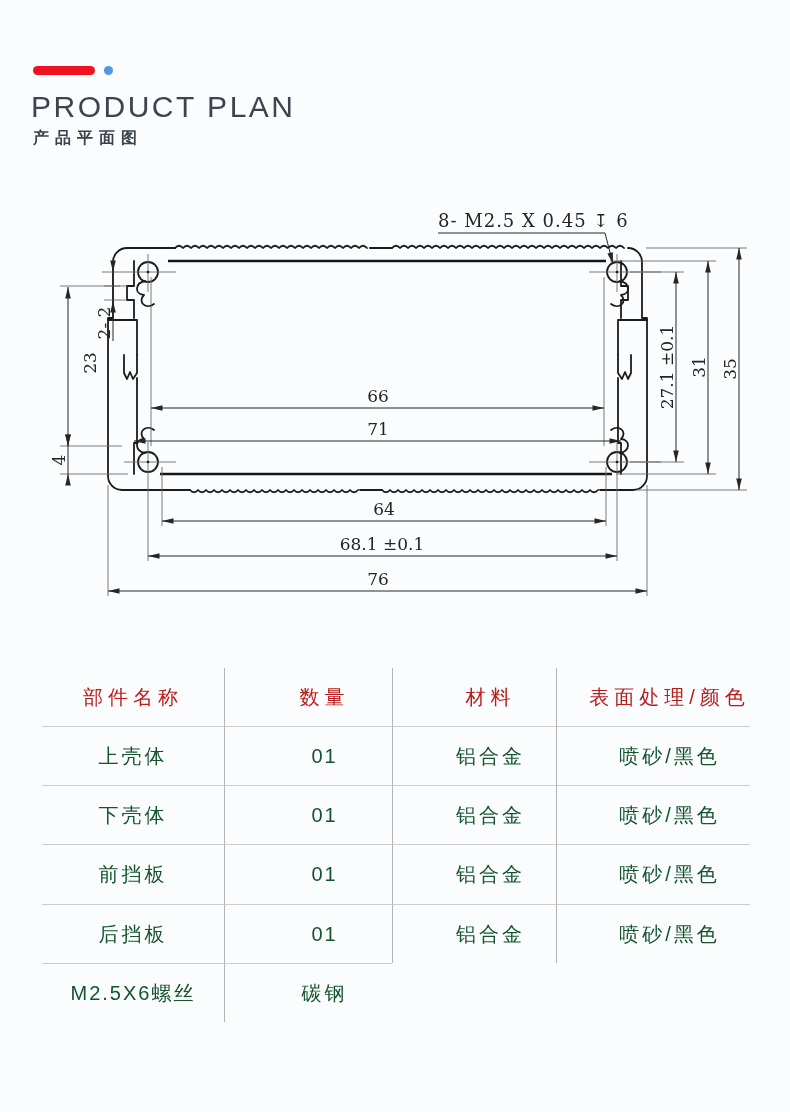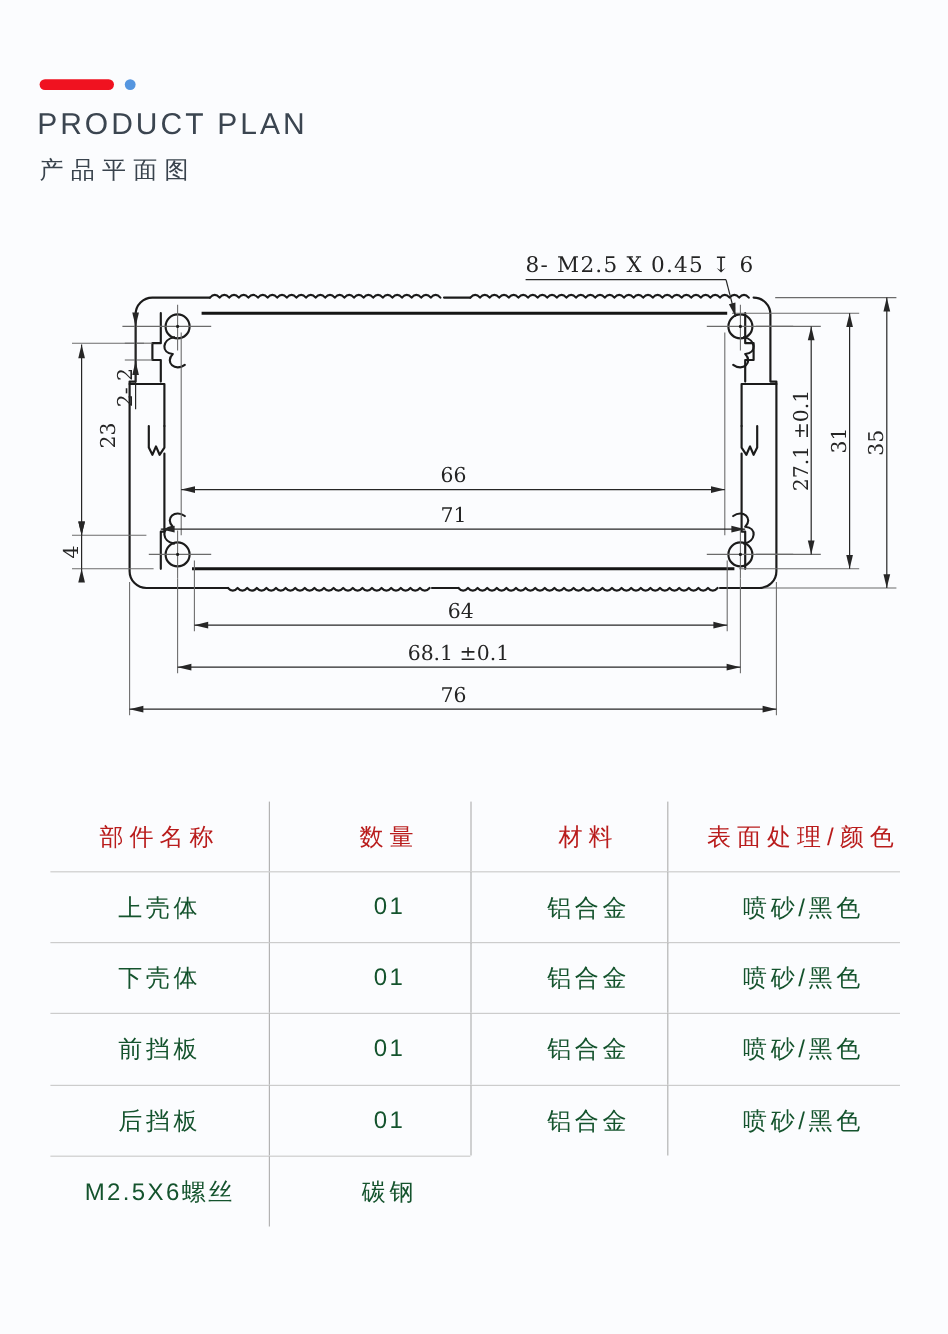--- a/index.html
+++ b/index.html
@@ -8,25 +8,25 @@
     background:#fbfcfe;
     font-family:"Liberation Sans","DejaVu Sans",sans-serif;
     color:#3c464f;
   }
   
   .brand{position:absolute;left:33px;top:66px;height:12px;}
   .brand-bar{display:inline-block;width:62px;height:9px;border-radius:5px;vertical-align:top;}
   .brand-dot{display:inline-block;width:9px;height:9px;border-radius:50%;margin-left:9px;vertical-align:top;}
   .page-title{
     position:absolute;left:31px;top:90px;
-    font-size:25px;font-weight:200;letter-spacing:2.5px;color:#3b4550;
+    font-size:30px;font-weight:200;letter-spacing:2.5px;color:#3b4550;
   }
   .page-subtitle{
     position:absolute;left:33px;top:128px;
-    font-size:20px;font-weight:400;letter-spacing:6px;color:#39434d;
+    font-size:16px;font-weight:700;letter-spacing:6px;color:#39434d;
   }
   
   .drawing{position:absolute;left:30px;top:195px;width:730px;height:415px;}
   .profile{stroke:#1b1b1b;stroke-width:1.8;fill:none;stroke-linejoin:round;stroke-linecap:round;}
   .lid{stroke:#151515;stroke-width:2.6;fill:none;}
   .thin{stroke:#6b6b6b;stroke-width:0.9;fill:none;}
   .dim{stroke:#262626;stroke-width:1;fill:none;}
   .dimtxt{fill:#242424;font-family:"DejaVu Serif","DejaVu Sans",serif;font-size:17px;}
   .calltxt{fill:#242424;font-family:"DejaVu Serif","DejaVu Sans",serif;font-size:18px;letter-spacing:1px;}
   

